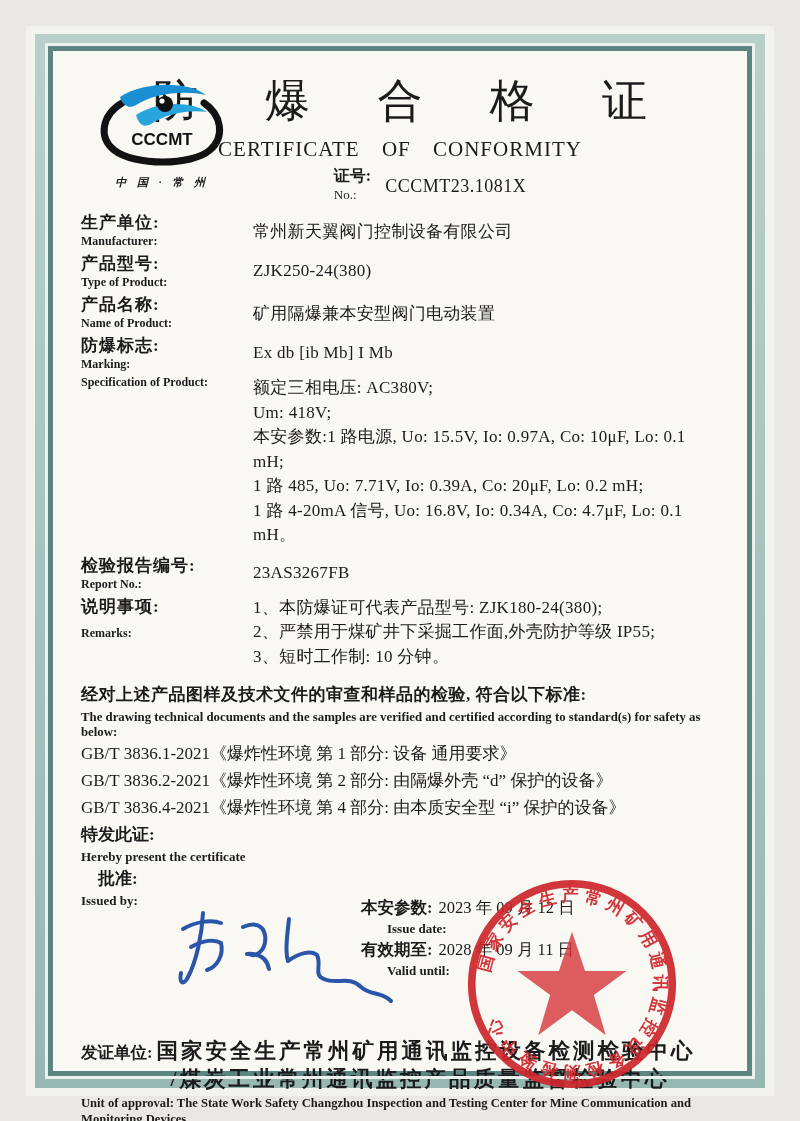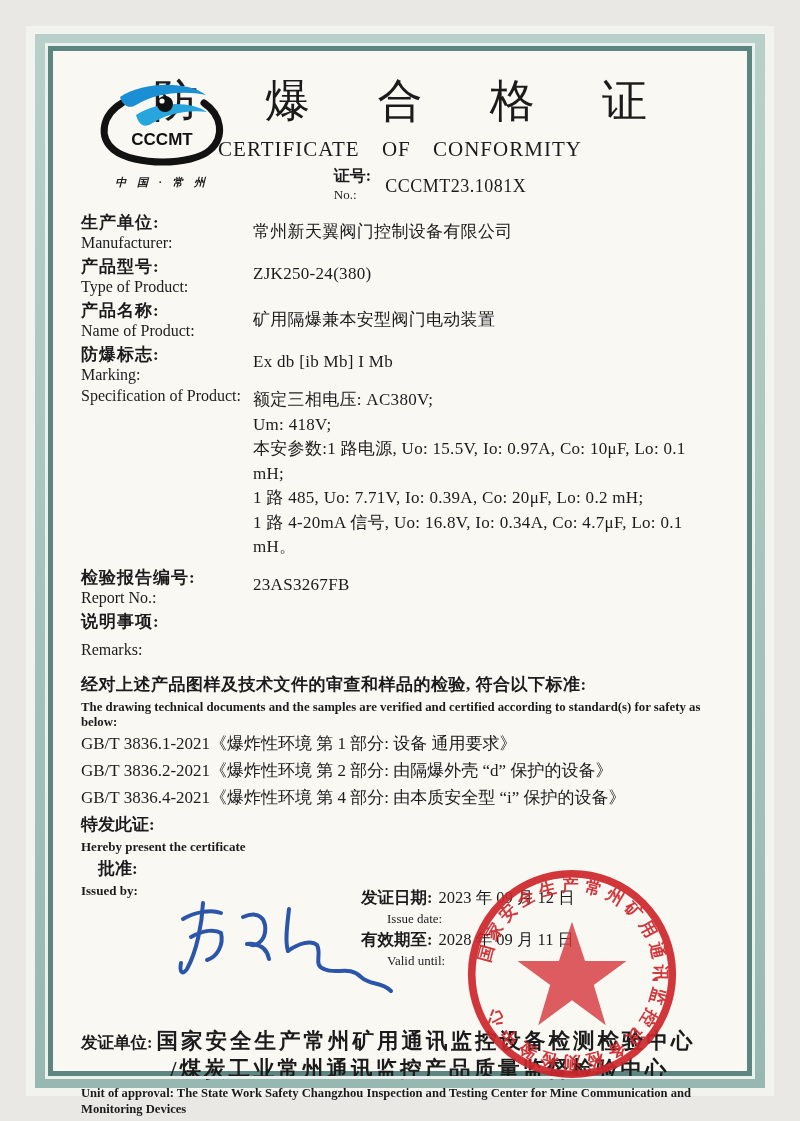--- a/index.html
+++ b/index.html
@@ -37,41 +37,41 @@
   .certno-row { display:flex; justify-content:center; align-items:center; margin-top:4px; margin-left:60px; }
   .certno-labels { text-align:left; margin-right:14px; }
   .certno-labels .cn { font-size:16px; font-weight:bold; }
   .certno-labels .en { font-size:13px; }
   .certno-value { font-size:18px; letter-spacing:.5px; padding-top:4px; }
   
   .fields { margin-top:8px; }
   .frow { display:flex; margin-bottom:3px; }
   .flabel { width:172px; flex:none; }
   .flabel .cn { font-size:17px; font-weight:bold; letter-spacing:1px; }
-  .flabel .en { font-size:16px; font-weight:normal; margin-top:0; }
+  .flabel .en { font-size:12px; font-weight:bold; margin-top:0; }
   .fvalue { font-size:17px; padding-top:9px; letter-spacing:.3px; }
   .fvalue.multi { padding-top:1px; }
   .fvalue.multi div { line-height:24.5px; }
   
   .standards { margin-top:14px; }
   .std-cn { font-size:17px; font-weight:bold; letter-spacing:.5px; }
   .std-en { font-size:12.8px; font-weight:bold; margin-top:4px; }
   .std-line { font-size:17px; line-height:27px; }
   .issue-cn { font-size:17px; font-weight:bold; margin-top:2px; }
   .issue-en { font-size:13px; font-weight:bold; margin-top:3px; }
   
   .approve-zone { position:relative; height:170px; margin-top:2px; }
   .approve-left { position:absolute; left:0; top:0; }
   .approve-cn { font-size:17px; font-weight:bold;text-align:right; }
   .approve-en { font-size:13px; font-weight:bold; margin-top:3px; }
   .signature { position:absolute; left:80px; top:28px; }
   .dates { position:absolute; right:58px; top:30px; width:300px; }
   .dates .dline { display:flex; align-items:baseline; margin-bottom:2px; }
   .dates .dl-cn { font-size:16.5px; font-weight:bold; flex:none; }
-  .dates .dl-en { font-size:13px; font-weight:normal; flex:none; padding-left:26px; }
+  .dates .dl-en { font-size:13px; font-weight:bold; flex:none; padding-left:26px; }
   .dates .dval { font-size:16.5px; padding-left:6px; white-space:nowrap; }
   .stamp { position:absolute; right:-20px; top:-22px; width:218px; height:218px; opacity:.92; }
   
   .issuer { margin-top:0px; }
   .issuer-row { display:flex; align-items:flex-start; }
   .issuer-label { font-size:16.5px; font-weight:bold; flex:none; padding-top:5px; }
   .issuer-big { font-size:21.5px; font-weight:bold; letter-spacing:3px; line-height:28px; padding-left:4px; }
   .issuer-big .l2 { padding-left:14px; }
   .issuer-en { font-size:12.6px; font-weight:bold; line-height:16px; margin-top:2px; }
 </style>
@@ -158,20 +158,25 @@
           <div class="en">Report No.:</div>
         </div>
         <div class="fvalue">23AS3267FB</div>
       </div>
 
       <div class="frow">
         <div class="flabel">
           <div class="cn">说明事项:</div>
           <div class="en" style="margin-top:8px;">Remarks:</div>
         </div>
+        <div class="fvalue multi">
+          <div>1、本防爆证可代表产品型号: ZJK180-24(380);</div>
+          <div>2、严禁用于煤矿井下采掘工作面,外壳防护等级 IP55;</div>
+          <div>3、短时工作制: 10 分钟。</div>
+        </div>
       </div>
     </div>
 
     <div class="standards">
       <div class="std-cn">经对上述产品图样及技术文件的审查和样品的检验, 符合以下标准:</div>
       <div class="std-en">The drawing technical documents and the samples are verified and certified according to standard(s) for safety as below:</div>
       <div class="std-line">GB/T 3836.1-2021《爆炸性环境 第 1 部分: 设备 通用要求》</div>
       <div class="std-line">GB/T 3836.2-2021《爆炸性环境 第 2 部分: 由隔爆外壳 “d” 保护的设备》</div>
       <div class="std-line">GB/T 3836.4-2021《爆炸性环境 第 4 部分: 由本质安全型 “i” 保护的设备》</div>
       <div class="issue-cn">特发此证:</div>
@@ -191,21 +196,21 @@
           <path d="M30,52 C42,45 54,44 60,48 C63,60 56,72 46,75"></path>
           <path d="M82,32 C94,27 102,30 104,40 C106,54 96,63 88,59"></path>
           <path d="M86,59 C98,58 106,63 108,74"></path>
           <path d="M128,24 C126,42 124,56 127,66"></path>
           <path d="M127,66 C138,58 150,55 156,60 C161,70 152,80 163,84 C176,90 188,80 200,92 C210,101 220,96 230,106"></path>
         </g>
       </svg>
 
       <div class="dates">
         <div class="dline">
-          <span class="dl-cn">发证日期:</span>
+          <span class="dl-cn">本安参数:</span>
           <span class="dval">2023 年 09 月 12 日</span>
         </div>
         <div class="dline">
           <span class="dl-en">Issue date:</span>
         </div>
         <div class="dline">
           <span class="dl-cn">有效期至:</span>
           <span class="dval">2028 年 09 月 11 日</span>
         </div>
         <div class="dline">

